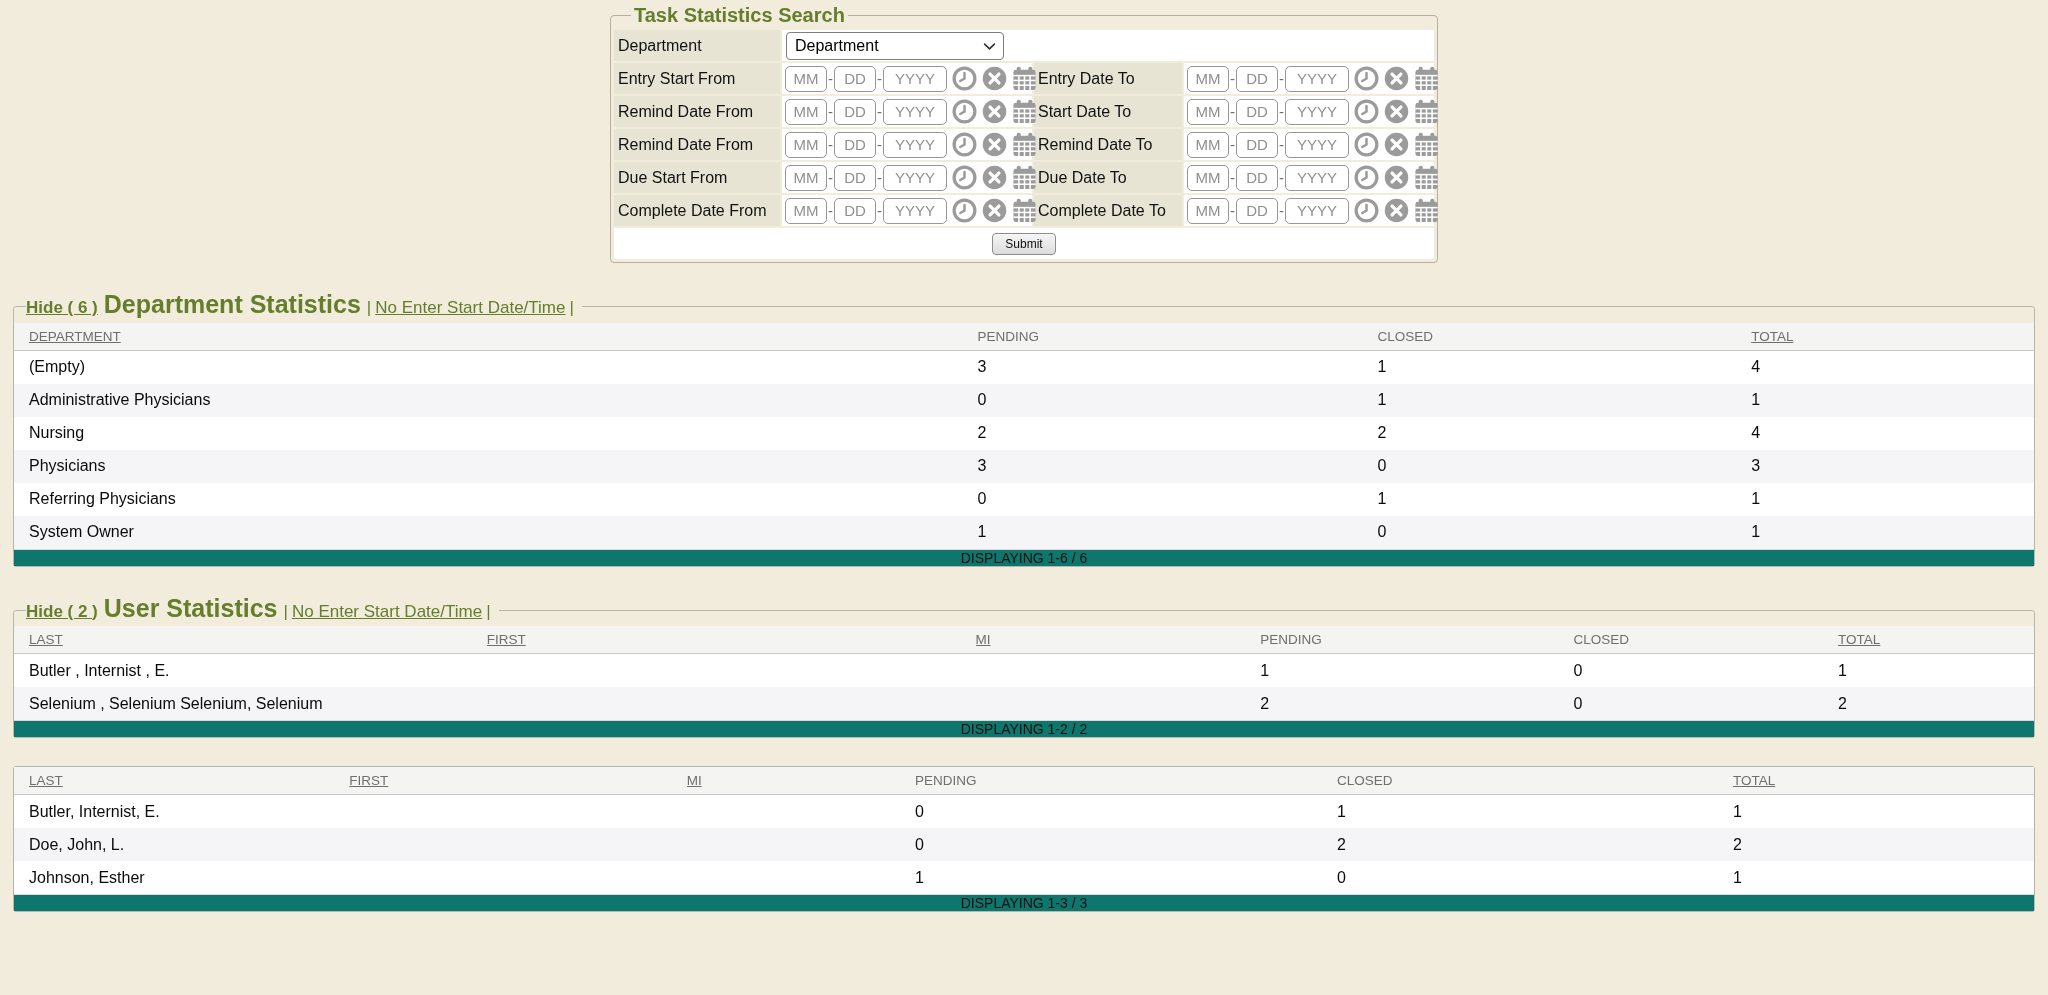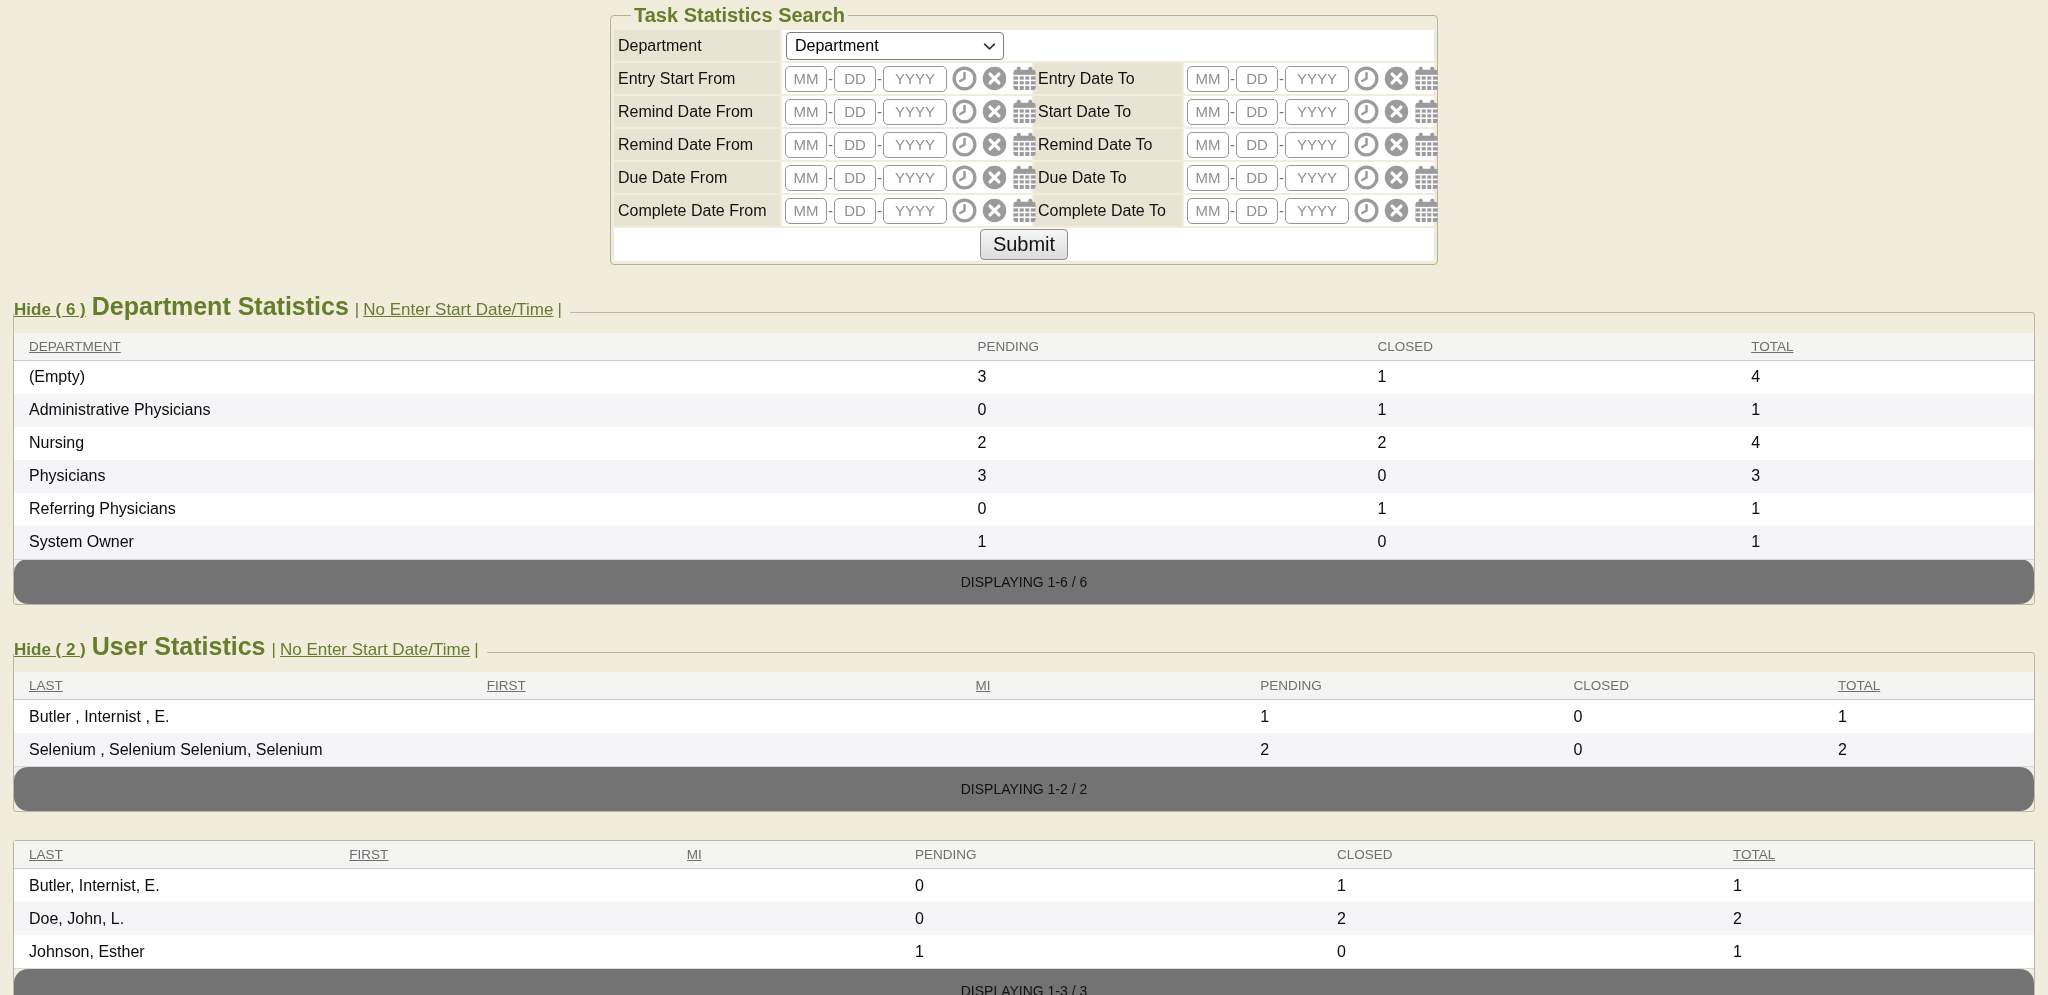--- a/index.html
+++ b/index.html
@@ -42,50 +42,50 @@
   select.dept-select{
     -webkit-appearance:none;appearance:none;
     box-sizing:border-box;width:218px;height:28px;
     border:1px solid #7e7e7e;border-radius:4px;background:#fff;
     font-family:"Liberation Sans",sans-serif;font-size:16px;color:#000;
     padding:0 24px 0 8px;margin-left:1px;
   }
   .chev{position:absolute;right:8px;top:8px;width:13px;height:13px;pointer-events:none;}
   .submit-cell{background:#fff;text-align:center;height:32px;}
   .submit-btn{
-    font-family:"Liberation Sans",sans-serif;font-size:20px;color:#111;
+    font-family:"Liberation Sans",sans-serif;font-size:12px;color:#111;
     padding:3px 12px;border:1px solid #8d8d8d;border-radius:4px;
     background:linear-gradient(#f6f6f6,#dcdcdc);cursor:pointer;
   }
   
   .stats-fieldset{
     margin:28px 13px 0;padding:0;
     border:1px solid #b6b6ac;border-radius:3px;background:transparent;
   }
-  .stats-legend{margin-left:0;padding:0 4px 12px 0;line-height:1.1;}
+  .stats-legend{margin-left:12px;padding:0 4px 4px 0;line-height:1.1;}
   .hide-link{
     color:#647e2c;font-size:17px;font-weight:bold;text-decoration:underline;cursor:pointer;
   }
   .section-title{color:#647e2c;font-size:25px;font-weight:bold;margin:0 2px 0 6px;}
   .pipe{color:#647e2c;font-size:17px;margin:0 4px;}
   .noenter-link{color:#647e2c;font-size:17px;text-decoration:underline;cursor:pointer;}
   .stats-table{width:100%;border-collapse:collapse;table-layout:fixed;}
   .stats-table th{
     background:#f4f4f3;color:#6f6f6f;font-size:13.5px;font-weight:normal;
     text-align:left;height:27px;border-bottom:1px solid #c9c9c9;padding:0;
     white-space:nowrap;overflow:hidden;
   }
   .stats-table th.sortable{text-decoration:underline;cursor:pointer;}
   .stats-table td{font-size:16px;color:#0b0b0b;height:33px;padding:0;white-space:nowrap;overflow:hidden;}
   .stats-table .c0{padding-left:15px;}
   .stats-table tbody tr:nth-child(even){background:#f5f5f7;}
   .stats-table tbody tr:nth-child(odd){background:#ffffff;}
   .stats-table tfoot td{
-    background:#737373;border-top:1px solid #d9d9d9;text-align:center;
-    height:44px;font-size:14px;color:#111;border-radius:14px;
+    background:#0f766e;border-top:1px solid #d9d9d9;text-align:center;
+    height:16px;font-size:14px;color:#111;
   }
   .defs{position:absolute;width:0;height:0;overflow:hidden;}
 </style>
 </head>
 <body>
 
 <svg class="defs" xmlns="http://www.w3.org/2000/svg">
   <defs>
     <symbol id="i-clock" viewBox="0 0 26 26">
       <circle cx="13" cy="13" r="10.8" fill="none" stroke="#9b9b9b" stroke-width="3.4"></circle>
@@ -201,21 +201,21 @@
               <use href="#i-clock"></use>
             </svg><svg class="icon">
               <use href="#i-clear"></use>
             </svg><svg class="icon">
               <use href="#i-cal"></use>
             </svg>
       </td>
     </tr>
 
     <tr>
-      <td class="lbl">Due Date From</td>
+      <td class="lbl">Due Start From</td>
       <td class="inp-cell">
         <input class="dpart w-mm" placeholder="MM" style=""><span class="dash">-</span><input class="dpart w-dd" placeholder="DD" style=""><span class="dash">-</span><input class="dpart w-yy" placeholder="YYYY" style=""><svg class="icon">
               <use href="#i-clock"></use>
             </svg><svg class="icon">
               <use href="#i-clear"></use>
             </svg><svg class="icon">
               <use href="#i-cal"></use>
             </svg>
       </td>
       <td class="lbl">Due Date To</td>

